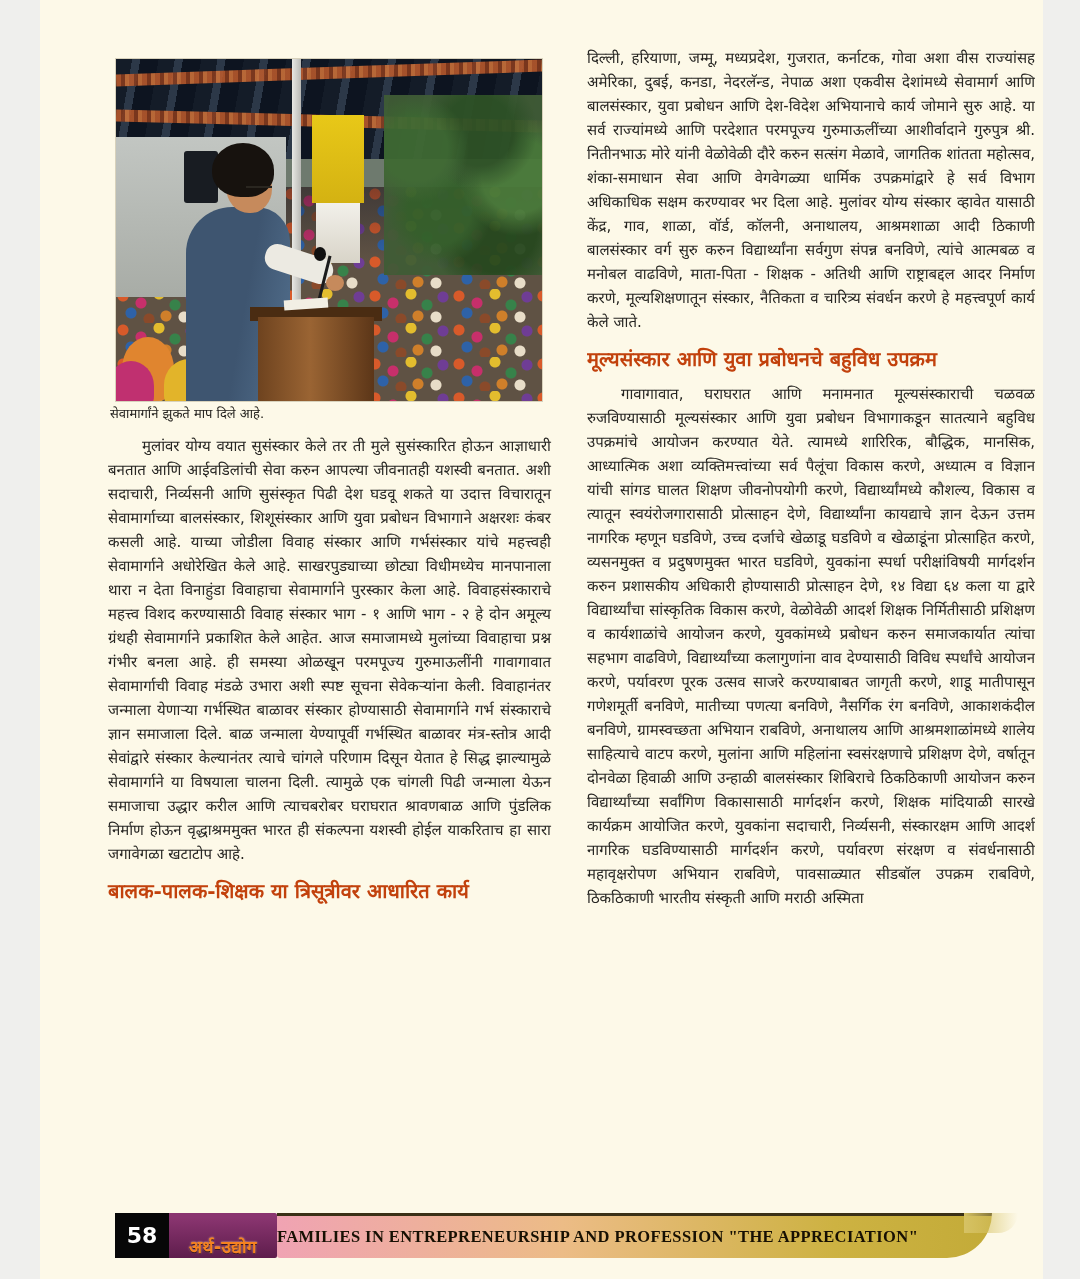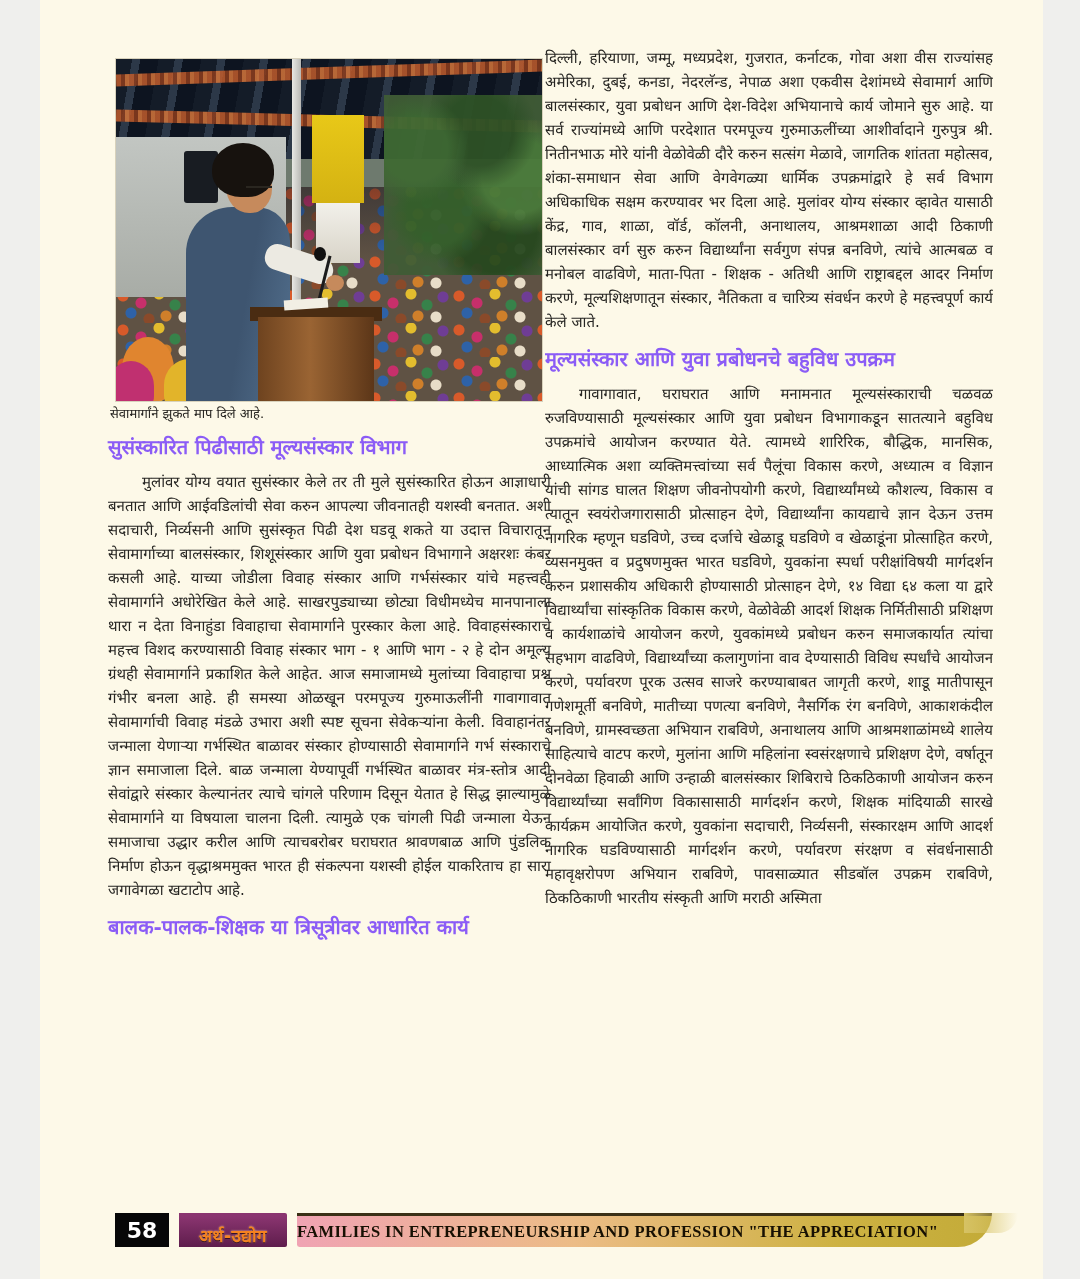--- a/index.html
+++ b/index.html
@@ -128,34 +128,34 @@
     position:absolute;left:198px;top:188px;width:12px;height:14px;
     background:#101010;border-radius:50%;
   }
   
   .caption{
     position:absolute;left:70px;top:404px;width:436px;
     font-size:13px;color:#23211d;
   }
   .col{position:absolute;color:#262522;}
   .col-left{left:68px;top:434px;width:443px;}
-  .col-right{left:505px;top:46px;width:448px;height:1162px;overflow:hidden;}
+  .col-right{left:547px;top:46px;width:448px;height:1162px;overflow:hidden;}
   .body-text{
     font-size:15px;line-height:24px;text-align:justify;
     text-indent:34px;margin:0 0 6px 0;
   }
   .heading{
-    font-size:20px;font-weight:bold;color:#8b5cf6;
+    font-size:20px;font-weight:bold;color:#c2410c;
     margin:12px 0 10px 0;line-height:26px;
   }
   .heading-first{margin-top:0;}
   
   .footer{
-    position:absolute;left:75px;top:1213px;width:905px;height:34px;
-    display:flex;align-items:stretch;gap:10px;
+    position:absolute;left:75px;top:1213px;width:905px;height:45px;
+    display:flex;align-items:stretch;
   }
   .pageno{
     width:54px;background:#070707;color:#ffffff;
     display:flex;align-items:center;justify-content:center;
     font-size:22px;font-weight:bold;
   }
   .logo-box{
     width:108px;background:linear-gradient(#8a3570 10%,#5e1d4c);
     display:flex;align-items:flex-end;justify-content:center;
     border-radius:0 2px 2px 0;
@@ -216,21 +216,20 @@
     <div class="ph-micstand"></div>
     <div class="ph-michead"></div>
     <div class="ph-podium-top"></div>
     <div class="ph-podium"></div>
     <div class="ph-paper"></div>
   </div>
 
   <div class="caption">सेवामार्गांने झुकते माप दिले आहे.</div>
 
   <div class="col col-left">
-    <h2 class="heading heading-first">सुसंस्कारित पिढीसाठी मूल्यसंस्कार विभाग</h2>
     <p class="body-text">मुलांवर योग्य वयात सुसंस्कार केले तर ती मुले सुसंस्कारित होऊन आज्ञाधारी बनतात आणि आईवडिलांची सेवा करुन आपल्या जीवनातही यशस्वी बनतात. अशी सदाचारी, निर्व्यसनी आणि सुसंस्कृत पिढी देश घडवू शकते या उदात्त विचारातून सेवामार्गाच्या बालसंस्कार, शिशूसंस्कार आणि युवा प्रबोधन विभागाने अक्षरशः कंबर कसली आहे. याच्या जोडीला विवाह संस्कार आणि गर्भसंस्कार यांचे महत्त्वही सेवामार्गाने अधोरेखित केले आहे. साखरपुड्याच्या छोट्या विधीमध्येच मानपानाला थारा न देता विनाहुंडा विवाहाचा सेवामार्गाने पुरस्कार केला आहे. विवाहसंस्काराचे महत्त्व विशद करण्यासाठी विवाह संस्कार भाग - १ आणि भाग - २ हे दोन अमूल्य ग्रंथही सेवामार्गाने प्रकाशित केले आहेत. आज समाजामध्ये मुलांच्या विवाहाचा प्रश्न गंभीर बनला आहे. ही समस्या ओळखून परमपूज्य गुरुमाऊलींनी गावागावात सेवामार्गाची विवाह मंडळे उभारा अशी स्पष्ट सूचना सेवेकऱ्यांना केली. विवाहानंतर जन्माला येणाऱ्या गर्भस्थित बाळावर संस्कार होण्यासाठी सेवामार्गाने गर्भ संस्काराचे ज्ञान समाजाला दिले. बाळ जन्माला येण्यापूर्वी गर्भस्थित बाळावर मंत्र-स्तोत्र आदी सेवांद्वारे संस्कार केल्यानंतर त्याचे चांगले परिणाम दिसून येतात हे सिद्ध झाल्यामुळे सेवामार्गाने या विषयाला चालना दिली. त्यामुळे एक चांगली पिढी जन्माला येऊन समाजाचा उद्धार करील आणि त्याचबरोबर घराघरात श्रावणबाळ आणि पुंडलिक निर्माण होऊन वृद्धाश्रममुक्त भारत ही संकल्पना यशस्वी होईल याकरिताच हा सारा जगावेगळा खटाटोप आहे.</p>
     <h2 class="heading">बालक-पालक-शिक्षक या त्रिसूत्रीवर आधारित कार्य</h2>
   </div>
 
   <div class="col col-right">
     <p class="body-text" style="text-indent:0;">दिल्ली, हरियाणा, जम्मू, मध्यप्रदेश, गुजरात, कर्नाटक, गोवा अशा वीस राज्यांसह अमेरिका, दुबई, कनडा, नेदरलॅन्ड, नेपाळ अशा एकवीस देशांमध्ये सेवामार्ग आणि बालसंस्कार, युवा प्रबोधन आणि देश-विदेश अभियानाचे कार्य जोमाने सुरु आहे. या सर्व राज्यांमध्ये आणि परदेशात परमपूज्य गुरुमाऊलींच्या आशीर्वादाने गुरुपुत्र श्री. नितीनभाऊ मोरे यांनी वेळोवेळी दौरे करुन सत्संग मेळावे, जागतिक शांतता महोत्सव, शंका-समाधान सेवा आणि वेगवेगळ्या धार्मिक उपक्रमांद्वारे हे सर्व विभाग अधिकाधिक सक्षम करण्यावर भर दिला आहे. मुलांवर योग्य संस्कार व्हावेत यासाठी केंद्र, गाव, शाळा, वॉर्ड, कॉलनी, अनाथालय, आश्रमशाळा आदी ठिकाणी बालसंस्कार वर्ग सुरु करुन विद्यार्थ्यांना सर्वगुण संपन्न बनविणे, त्यांचे आत्मबळ व मनोबल वाढविणे, माता-पिता - शिक्षक - अतिथी आणि राष्ट्राबद्दल आदर निर्माण करणे, मूल्यशिक्षणातून संस्कार, नैतिकता व चारित्र्य संवर्धन करणे हे महत्त्वपूर्ण कार्य केले जाते.</p>
     <h2 class="heading">मूल्यसंस्कार आणि युवा प्रबोधनचे बहुविध उपक्रम</h2>
     <p class="body-text">गावागावात, घराघरात आणि मनामनात मूल्यसंस्काराची चळवळ रुजविण्यासाठी मूल्यसंस्कार आणि युवा प्रबोधन विभागाकडून सातत्याने बहुविध उपक्रमांचे आयोजन करण्यात येते. त्यामध्ये शारिरिक, बौद्धिक, मानसिक, आध्यात्मिक अशा व्यक्तिमत्त्वांच्या सर्व पैलूंचा विकास करणे, अध्यात्म व विज्ञान यांची सांगड घालत शिक्षण जीवनोपयोगी करणे, विद्यार्थ्यांमध्ये कौशल्य, विकास व त्यातून स्वयंरोजगारासाठी प्रोत्साहन देणे, विद्यार्थ्यांना कायद्याचे ज्ञान देऊन उत्तम नागरिक म्हणून घडविणे, उच्च दर्जाचे खेळाडू घडविणे व खेळाडूंना प्रोत्साहित करणे, व्यसनमुक्त व प्रदुषणमुक्त भारत घडविणे, युवकांना स्पर्धा परीक्षांविषयी मार्गदर्शन करुन प्रशासकीय अधिकारी होण्यासाठी प्रोत्साहन देणे, १४ विद्या ६४ कला या द्वारे विद्यार्थ्यांचा सांस्कृतिक विकास करणे, वेळोवेळी आदर्श शिक्षक निर्मितीसाठी प्रशिक्षण व कार्यशाळांचे आयोजन करणे, युवकांमध्ये प्रबोधन करुन समाजकार्यात त्यांचा सहभाग वाढविणे, विद्यार्थ्यांच्या कलागुणांना वाव देण्यासाठी विविध स्पर्धांचे आयोजन करणे, पर्यावरण पूरक उत्सव साजरे करण्याबाबत जागृती करणे, शाडू मातीपासून गणेशमूर्ती बनविणे, मातीच्या पणत्या बनविणे, नैसर्गिक रंग बनविणे, आकाशकंदील बनविणे, ग्रामस्वच्छता अभियान राबविणे, अनाथालय आणि आश्रमशाळांमध्ये शालेय साहित्याचे वाटप करणे, मुलांना आणि महिलांना स्वसंरक्षणाचे प्रशिक्षण देणे, वर्षातून दोनवेळा हिवाळी आणि उन्हाळी बालसंस्कार शिबिराचे ठिकठिकाणी आयोजन करुन विद्यार्थ्यांच्या सर्वांगिण विकासासाठी मार्गदर्शन करणे, शिक्षक मांदियाळी सारखे कार्यक्रम आयोजित करणे, युवकांना सदाचारी, निर्व्यसनी, संस्कारक्षम आणि आदर्श नागरिक घडविण्यासाठी मार्गदर्शन करणे, पर्यावरण संरक्षण व संवर्धनासाठी महावृक्षरोपण अभियान राबविणे, पावसाळ्यात सीडबॉल उपक्रम राबविणे, ठिकठिकाणी भारतीय संस्कृती आणि मराठी अस्मिता</p>
   </div>
 

